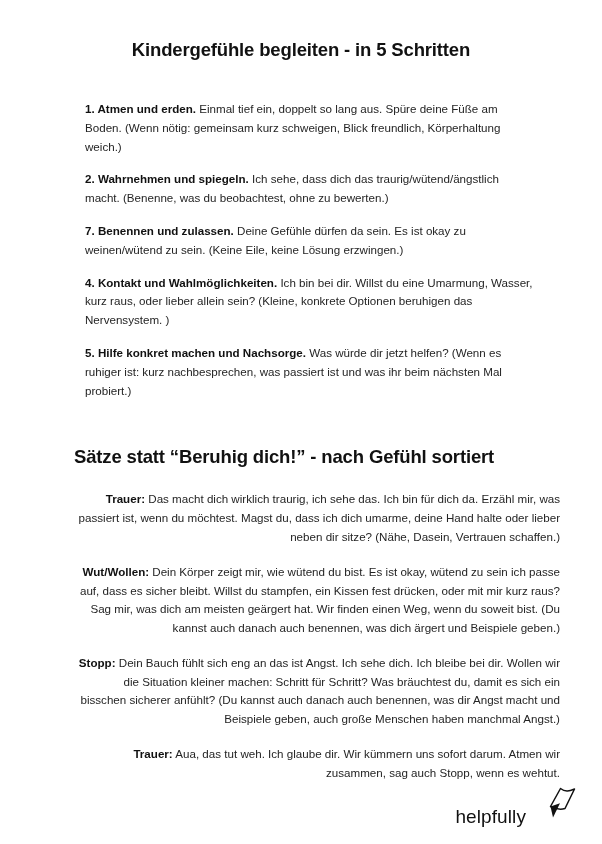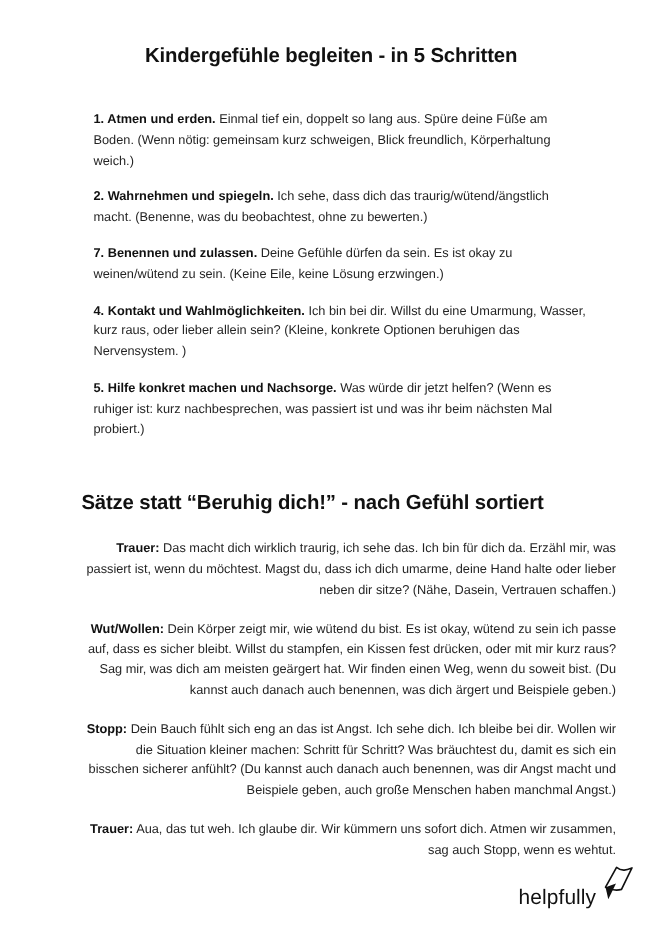--- a/index.html
+++ b/index.html
@@ -88,21 +88,21 @@
     height: 30px;
   }
 
   
   .footer-logo {
     position: absolute;
     right: 26px;
     bottom: 18px;
     display: flex;
     align-items: flex-end;
-    gap: 0px;
+    gap: 16px;
   }
   .logo-word {
     font-size: 19px;
     font-weight: normal;
     letter-spacing: 0.1px;
     color: #111111;
     line-height: 1;
     font-family: "Liberation Sans", sans-serif;
   }
   .logo-mark {
@@ -146,21 +146,21 @@
     <p class="feeling">
       <span class="lead">Trauer:</span><span> Das macht dich wirklich traurig, ich sehe das. Ich bin für dich da. Erzähl mir, was passiert ist, wenn du möchtest. Magst du, dass ich dich umarme, deine Hand halte oder lieber neben dir sitze? (Nähe, Dasein, Vertrauen schaffen.)</span>
     </p>
     <p class="feeling">
       <span class="lead">Wut/Wollen:</span><span> Dein Körper zeigt mir, wie wütend du bist. Es ist okay, wütend zu sein ich passe auf, dass es sicher bleibt. Willst du stampfen, ein Kissen fest drücken, oder mit mir kurz raus? Sag mir, was dich am meisten geärgert hat. Wir finden einen Weg, wenn du soweit bist. (Du kannst auch danach auch benennen, was dich ärgert und Beispiele geben.)</span>
     </p>
     <p class="feeling">
       <span class="lead">Stopp:</span><span> Dein Bauch fühlt sich eng an das ist Angst. Ich sehe dich. Ich bleibe bei dir. Wollen wir die Situation kleiner machen: Schritt für Schritt? Was bräuchtest du, damit es sich ein bisschen sicherer anfühlt?  (Du kannst auch danach auch benennen, was dir Angst macht und Beispiele geben, auch große Menschen haben manchmal Angst.)</span>
     </p>
     <p class="feeling">
-      <span class="lead">Trauer:</span><span> Aua, das tut weh. Ich glaube dir. Wir kümmern uns sofort dich. Atmen wir zusammen, sag auch Stopp, wenn es wehtut.</span>
+      <span class="lead">Trauer:</span><span> Aua, das tut weh. Ich glaube dir. Wir kümmern uns sofort darum. Atmen wir zusammen, sag auch Stopp, wenn es wehtut.</span>
     </p>
   </div>
 
   <div class="footer-logo">
     <span class="logo-word">helpfully</span>
     <svg class="logo-mark" viewBox="0 0 40 38" aria-hidden="true">
       <path d="M14.5 20.5 L24.5 2.5 C29.5 6.5 33.5 5.0 38.5 3.0 L29.0 22.5 C24.0 24.0 19.5 23.0 14.5 20.5 Z" fill="#ffffff" stroke="#111111" stroke-width="1.5" stroke-linejoin="round"></path>
       <path d="M14.5 20.5 L24.0 17.2 L17.0 31.5 Z" fill="#111111"></path>
     </svg>
   </div>

